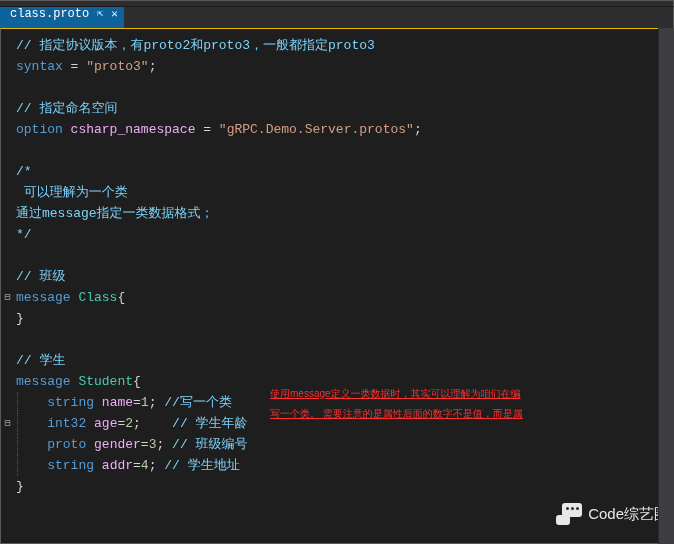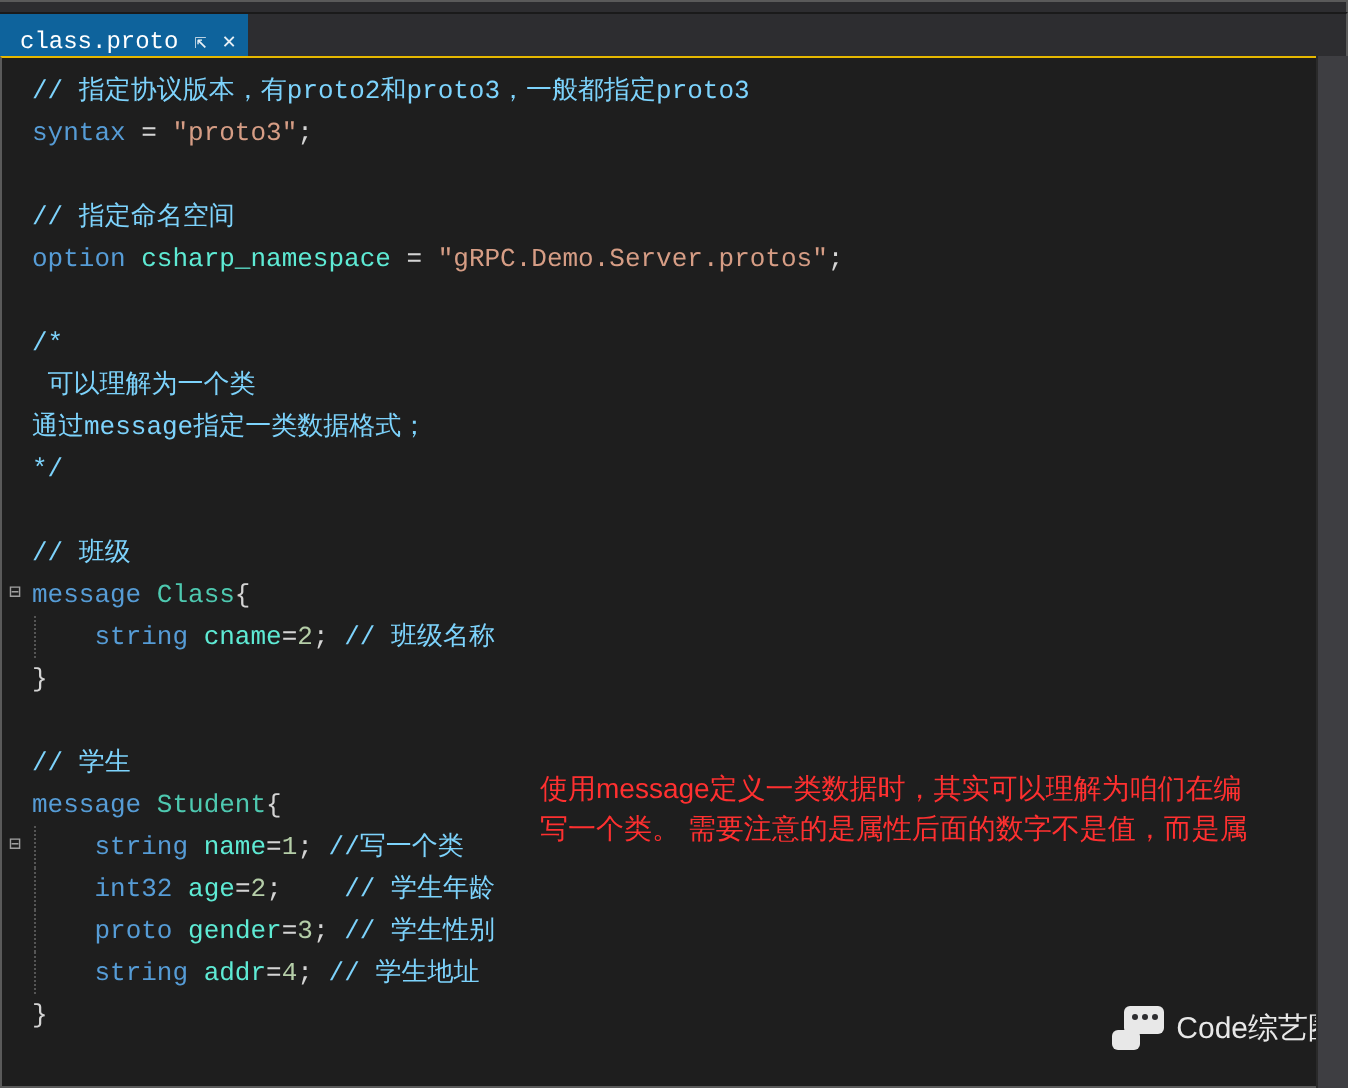--- a/index.html
+++ b/index.html
@@ -21,21 +21,21 @@
 .tab-bar {
   display: flex;
   background: #2d2d30;
   border-top: 1px solid #1a1a1a;
   height: 22px;
   align-items: stretch;
   border-right: 1px solid #5a5a5a;
 }
 .tab {
   display: flex;
-  align-items: flex-end;
+  align-items: flex-start;
   background: #0e639c;
   color: #fff;
   padding: 0 6px 0 10px;
   font-size: 12px;
   gap: 8px;
   border-right: 1px solid #2d2d30;
 }
 .tab .pin { font-size: 10px; opacity: 0.9; }
 .tab .close { font-size: 11px; opacity: 0.9; cursor: pointer; }
 .editor-wrap {
@@ -72,33 +72,34 @@
 .guide {
   position: absolute;
   left: 1px;
   top: 0;
   bottom: 0;
   border-left: 1px dotted #555;
 }
 .cm { color: #7dd3fc; }
 .kw { color: #569cd6; }
 .ty { color: #4ec9b0; }
-.id { color: #5eead4; }
+.id { color: #f0abfc; }
 .st { color: #d69d85; }
 .nm { color: #b5cea8; }
 .op { color: #d4d4d4; }
 .annotation {
   position: absolute;
   left: 256px;
   top: 355px;
   color: #ff3030;
-  font-size: 14px;
+  font-size: 10px;
   font-family: 'Microsoft YaHei', sans-serif;
   line-height: 20px;
   width: 400px;
+  text-decoration: underline;
 }
 .watermark {
   position: absolute;
   right: 4px;
   bottom: 18px;
   display: flex;
   align-items: center;
   gap: 6px;
   color: #e8e8e8;
   font-family: 'Microsoft YaHei', sans-serif;
@@ -155,28 +156,27 @@
     <div class="line"><span class="cm">// 指定命名空间</span></div>
     <div class="line"><span class="kw">option</span><span class="id"> csharp_namespace</span><span class="op"> = </span><span class="st">"gRPC.Demo.Server.protos"</span><span class="op">;</span></div>
     <div class="line"></div>
     <div class="line"><span class="cm">/*</span></div>
     <div class="line"><span class="cm"> 可以理解为一个类</span></div>
     <div class="line"><span class="cm">通过message指定一类数据格式；</span></div>
     <div class="line"><span class="cm">*/</span></div>
     <div class="line"></div>
     <div class="line"><span class="cm">// 班级</span></div>
     <div class="line"><span class="kw">message</span><span class="ty"> Class</span><span class="op">{</span></div>
-    <div class="line"><span class="guide"></span><span>    </span><span class="kw">string</span><span class="id"> cname</span><span class="op">=</span><span class="nm">2</span><span class="op">;</span><span class="cm"> // 班级名称</span></div>
     <div class="line"><span class="op">}</span></div>
     <div class="line"></div>
     <div class="line"><span class="cm">// 学生</span></div>
     <div class="line"><span class="kw">message</span><span class="ty"> Student</span><span class="op">{</span></div>
     <div class="line"><span class="guide"></span><span>    </span><span class="kw">string</span><span class="id"> name</span><span class="op">=</span><span class="nm">1</span><span class="op">;</span><span class="cm"> //写一个类</span></div>
     <div class="line"><span class="guide"></span><span>    </span><span class="kw">int32</span><span class="id"> age</span><span class="op">=</span><span class="nm">2</span><span class="op">;</span><span class="cm">    // 学生年龄</span></div>
-    <div class="line"><span class="guide"></span><span>    </span><span class="kw">proto</span><span class="id"> gender</span><span class="op">=</span><span class="nm">3</span><span class="op">;</span><span class="cm"> // 学生性别</span></div>
+    <div class="line"><span class="guide"></span><span>    </span><span class="kw">proto</span><span class="id"> gender</span><span class="op">=</span><span class="nm">3</span><span class="op">;</span><span class="cm"> // 班级编号</span></div>
     <div class="line"><span class="guide"></span><span>    </span><span class="kw">string</span><span class="id"> addr</span><span class="op">=</span><span class="nm">4</span><span class="op">;</span><span class="cm"> // 学生地址</span></div>
     <div class="line"><span class="op">}</span></div>
 
     <div class="annotation">
       <div>使用message定义一类数据时，其实可以理解为咱们在编</div>
       <div>写一个类。 需要注意的是属性后面的数字不是值，而是属</div>
     </div>
 
     <div class="watermark">
       <div class="icon">

